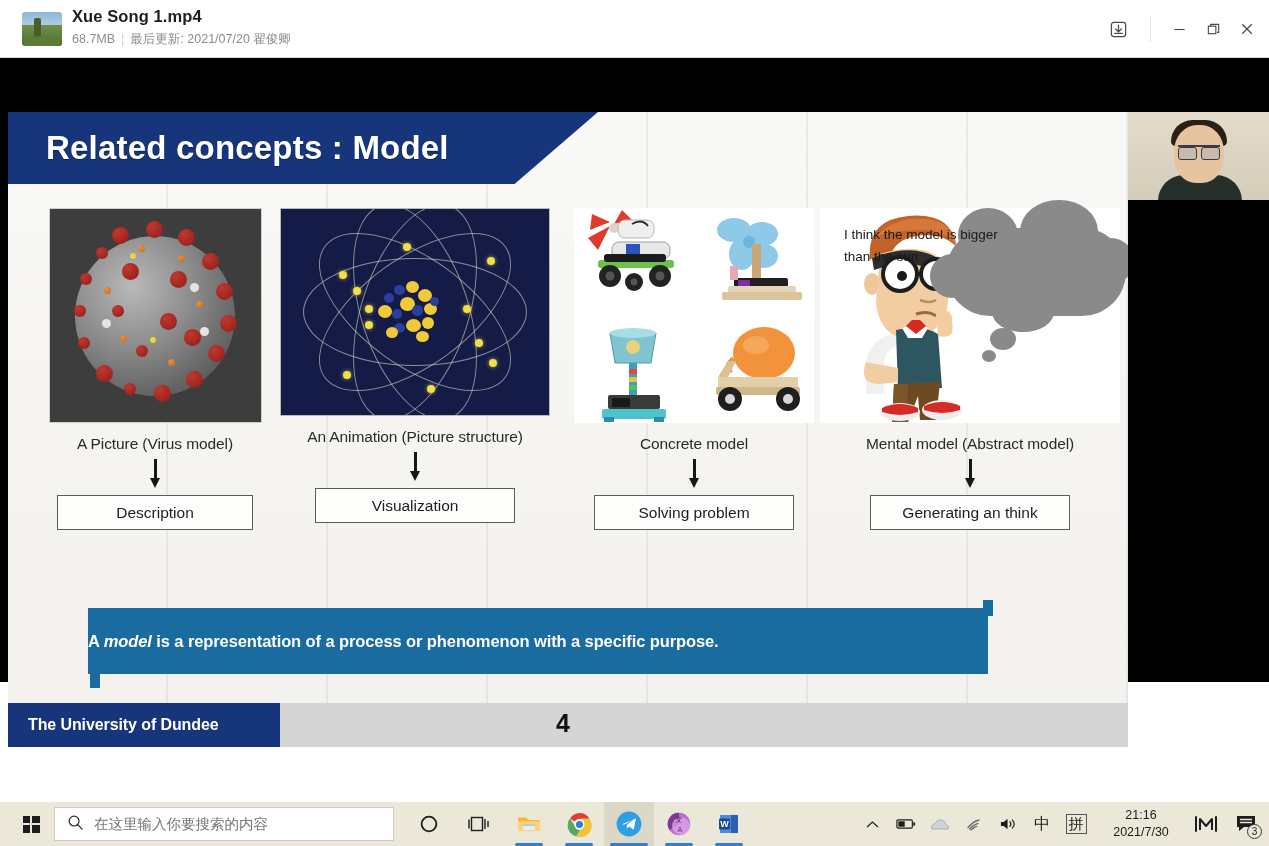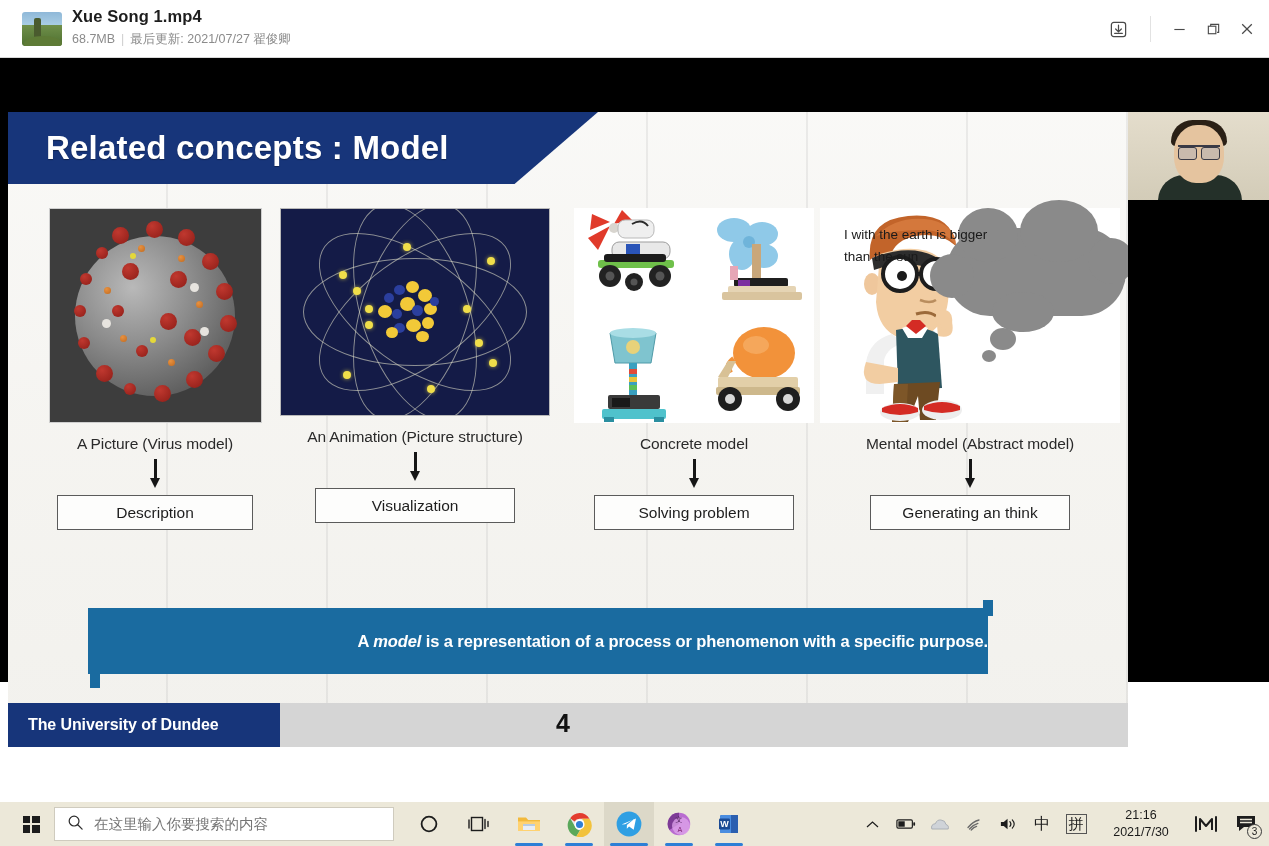--- a/index.html
+++ b/index.html
@@ -193,21 +193,21 @@
     font-size:15.5px; color:#1d1d1d; white-space:nowrap;
   }
   .b1{ width:196px; }
   .b2{ width:200px; }
   .b3{ width:200px; }
   .b4{ width:200px; }
 
   
   .def-banner{
     position:absolute; left:80px; top:496px; width:900px; height:66px;
-    background:#1a6ba0; display:flex; align-items:center; justify-content:flex-end;
+    background:#1a6ba0; display:flex; align-items:center; justify-content:flex-start;
     box-shadow:0 0 0 0 rgba(0,0,0,0);
   }
   .def-banner span{
     color:#ffffff; font-size:16.5px; font-weight:bold; letter-spacing:-.1px;
   }
   .def-banner i{ font-style:italic; }
   .def-notch-tr{
     position:absolute; left:975px; top:488px; width:10px; height:16px; background:#1a6ba0;
   }
   .def-notch-bl{
@@ -305,21 +305,21 @@
     display:flex; align-items:center; justify-content:center; color:#1b1b1b;
   }
 </style>
 </head>
 <body>
 
 <div class="titlebar">
   <div class="thumb"></div>
   <div class="file-title">Xue Song 1.mp4</div>
   <div class="file-meta">
-    <span>68.7MB</span><span class="sep">|</span><span>最后更新: 2021/07/27 翟俊卿</span>
+    <span>68.7MB</span><span class="sep">|</span><span>最后更新: 2021/07/20 翟俊卿</span>
   </div>
 
   <div class="tb-btns">
     <div class="tb-btn tb-dl">
       <svg width="19" height="19" viewBox="0 0 20 20">
           <rect x="2.5" y="2.5" width="15" height="15" rx="2.5" fill="none" stroke="#4a4a4a" stroke-width="1.3"></rect>
           <path d="M10 5.5v7m0 0l-3-3m3 3l3-3" fill="none" stroke="#4a4a4a" stroke-width="1.3" stroke-linecap="round"></path>
           <path d="M6 14.2h8" stroke="#4a4a4a" stroke-width="1.3" stroke-linecap="round"></path>
         </svg>
     </div>
@@ -558,21 +558,21 @@
           </g>
         </svg>
 
         <div class="bubble">
           <div class="bub-l"></div>
           <div class="bub-r"></div>
           <div class="bub-b"></div>
           <div class="bub-tail1"></div>
           <div class="bub-tail2"></div>
         </div>
-        <div class="bubble-text">I with the earth is bigger than the sun</div>
+        <div class="bubble-text">I think the model is bigger than the sun</div>
       </div>
       <div class="caption">Mental model (Abstract model)</div>
       <div class="arrow"></div>
       <div class="obox b4">Generating an think</div>
     </div>
 
     <div class="def-notch-tr"></div>
     <div class="def-banner">
       <span><span>A </span><i>model</i><span> is a representation of a process or phenomenon with a specific purpose.</span></span>
     </div>

